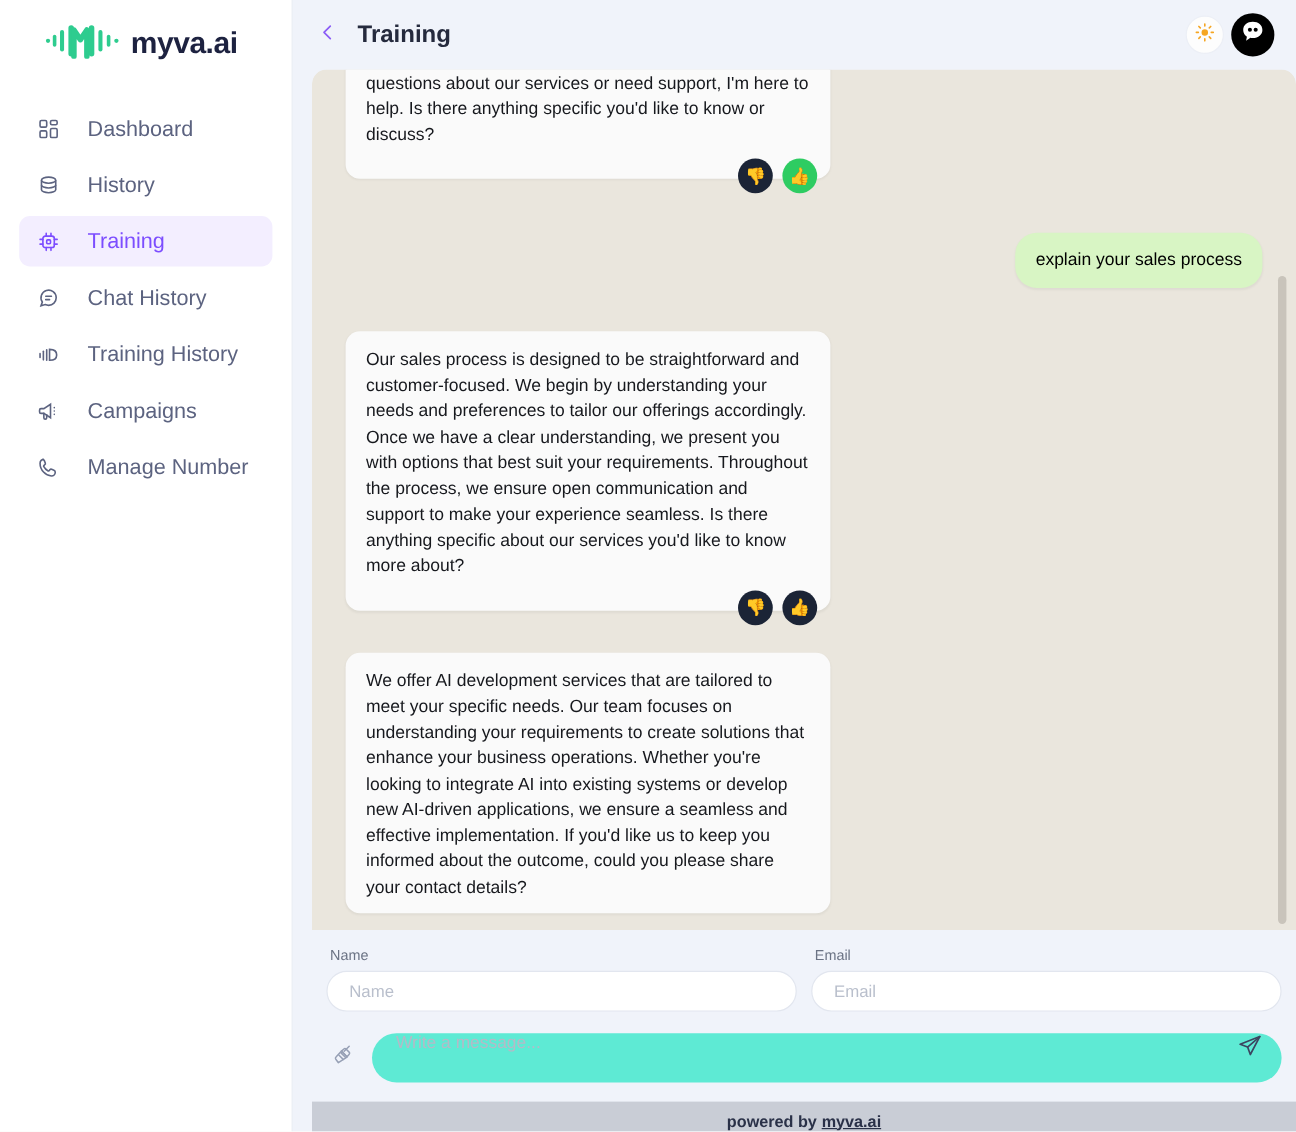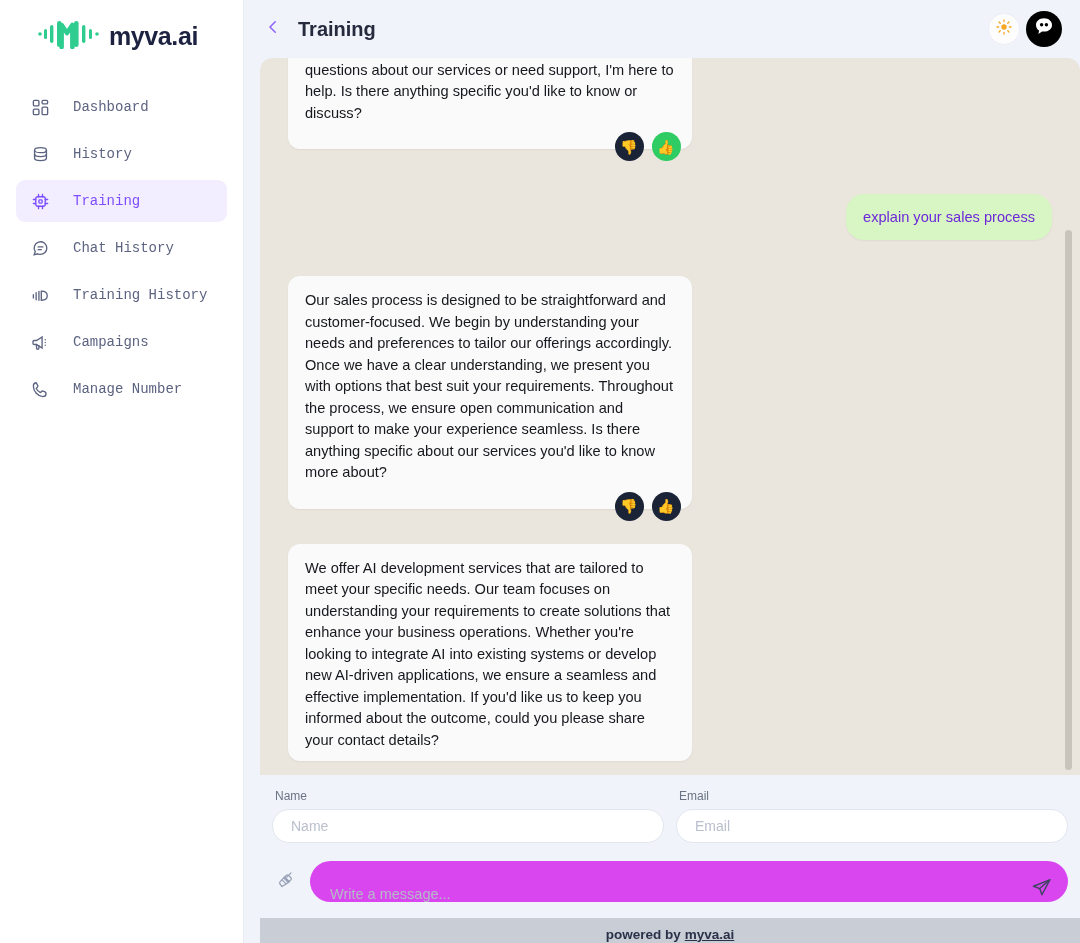--- a/index.html
+++ b/index.html
@@ -24,21 +24,21 @@
     padding: 16px 0 0 38px; height: 56px;
   }
   .logo-mark { display:block; }
   .logo-text { font-size: 25px; font-weight: 700; color:#1d2240; letter-spacing:-0.4px; }
 
   .nav { margin-top: 30px; padding: 0 16px; }
   .nav-item {
     display: flex; align-items: center; gap: 22px;
     height: 42px; padding: 0 14px; margin-bottom: 5px;
     border-radius: 9px; cursor: pointer;
-    color: #5c6380; font-size: 14px; font-family: Liberation Mono, monospace;
+    color: #5c6380; font-size: 18px;
   }
   .nav-item .ico { width: 21px; height: 21px; display:flex; align-items:center; justify-content:center; flex:0 0 21px;}
   .nav-item .ico svg { display:block; }
   .nav-item.active { background: #f3eeff; color: #7c4dff; }
   .nav-item.active .ico svg { stroke: #7c4dff; }
   .nav-label { white-space: nowrap; }
 
   
   .main {
     flex: 1 1 auto; height: 943px;
@@ -107,21 +107,21 @@
     width: 29px; height: 29px; border-radius: 50%;
     background:#1b2436; display:flex; align-items:center; justify-content:center;
     cursor:pointer; font-size: 14px; line-height: 1;
   }
   .fb-btn.liked { background: #2ecc62; }
 
   .bubble-user {
     background: #d8f5c4;
     border-radius: 18px;
     padding: 13px 17px;
-    font-size: 14.6px; line-height: 20px; color:#6d28d9;
+    font-size: 14.6px; line-height: 20px; color:#000000;
     box-shadow: 0 1px 2px rgba(0,0,0,.05);
   }
 
   .sb-track {
     position: absolute; right: 8px; top: 0; width: 7px; height: 717px;
   }
   .sb-thumb {
     position: absolute; right: 8px; top: 172px; width: 7px; height: 540px;
     background: #c9c4bb; border-radius: 4px; cursor: pointer;
   }
@@ -141,22 +141,22 @@
     background: #ffffff; outline: none;
     padding: 0 18px; font-size: 14px; color:#32384a;
     font-family: "Liberation Sans", sans-serif;
   }
   .field input::placeholder { color:#b9bfcc; }
 
   .compose-row { display:flex; align-items:center; gap: 8px; margin-top: 18px; }
   .broom-btn { width: 30px; height: 30px; display:flex; align-items:center; justify-content:center; cursor:pointer; flex:0 0 30px; }
   .compose-box {
     flex: 1 1 auto; height: 41px;
-    background: #d946ef; border-radius: 21px;
-    display:flex; align-items:flex-end; padding: 0 14px 0 20px;
+    background: #5eead4; border-radius: 21px;
+    display:flex; align-items:flex-start; padding: 0 14px 0 20px;
   }
   .compose-box input {
     flex:1 1 auto; border:none; outline:none; background:transparent;
     font-size: 14.5px; color:#32384a;
     font-family: "Liberation Sans", sans-serif;
   }
   .compose-box input::placeholder { color:#b4bac7; }
   .send-btn { width:26px; height:26px; display:flex; align-items:center; justify-content:center; cursor:pointer; }
 
   .powered {

